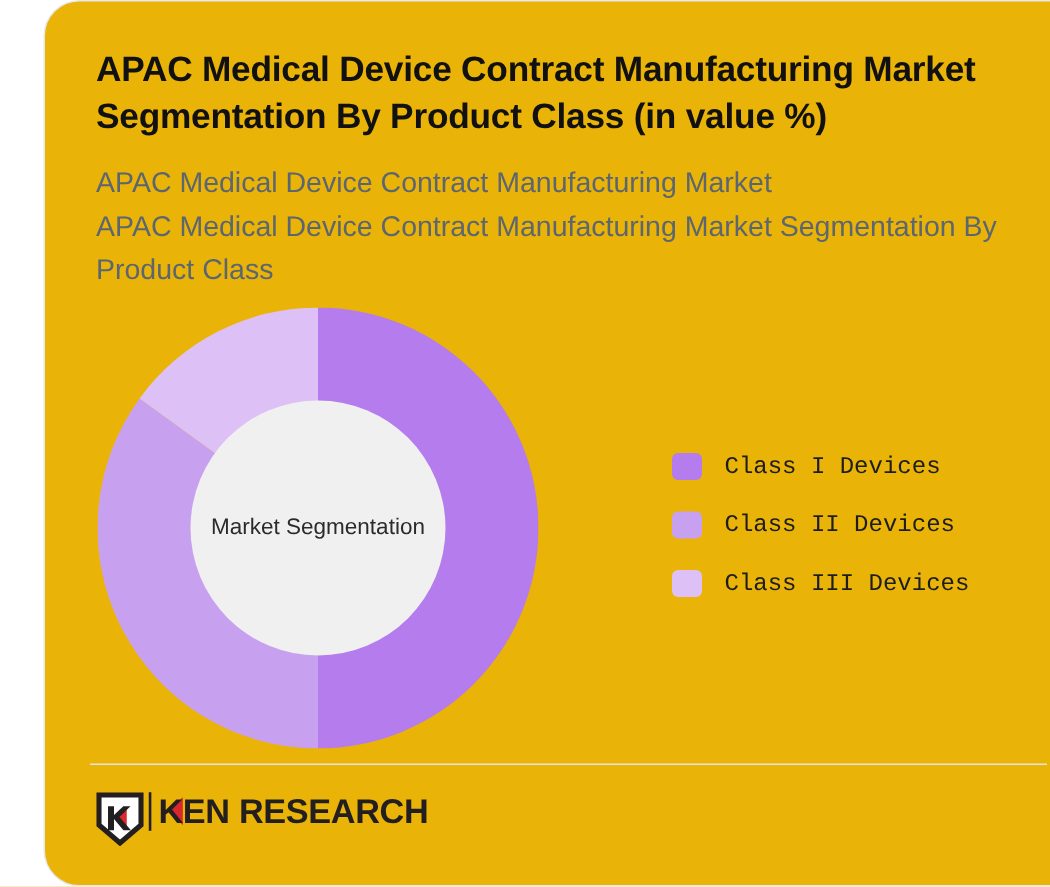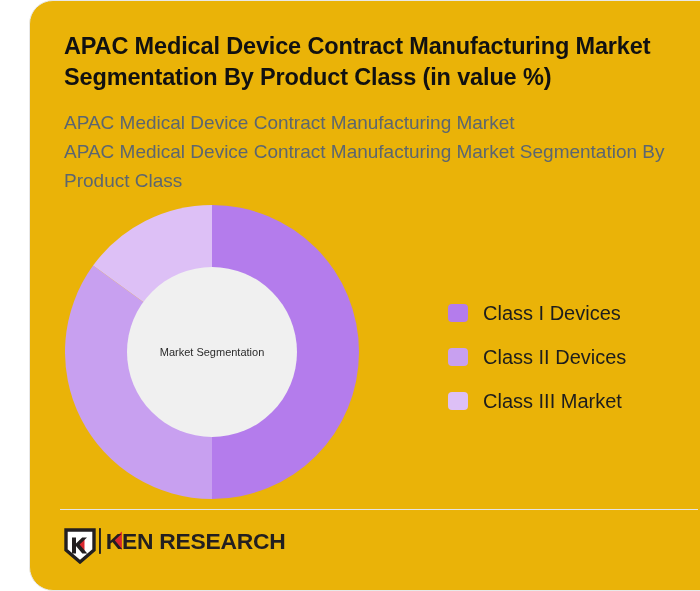--- a/index.html
+++ b/index.html
@@ -67,21 +67,21 @@
   }
   .donut-center-label {
     position: absolute;
     left: 0;
     top: 0;
     width: 294px;
     height: 294px;
     display: flex;
     align-items: center;
     justify-content: center;
-    font-size: 11px;
+    font-size: 15px;
     color: #2b2b2b;
     pointer-events: none;
   }
 
   
   .legend {
     position: absolute;
     left: 418px;
     top: 106px;
     display: flex;
@@ -93,23 +93,24 @@
     align-items: center;
   }
   .legend-swatch {
     width: 20px;
     height: 18px;
     border-radius: 4px;
     flex: 0 0 auto;
   }
   .legend-label {
     margin-left: 15px;
-    font-size: 20px;
+    font-size: 16px;
     color: #1d1d1d;
     white-space: nowrap;
+    font-family: Liberation Mono, monospace;
   }
 
   
   .divider {
     position: absolute;
     left: 30px;
     right: 30px;
     top: 508px;
     height: 1px;
     background: #e4e4e4;
@@ -171,21 +172,21 @@
       <div class="legend-item">
         <span class="legend-swatch" id="sw-0" style="background: rgb(180, 124, 236);"></span>
         <span class="legend-label">Class I Devices</span>
       </div>
       <div class="legend-item">
         <span class="legend-swatch" id="sw-1" style="background: rgb(200, 160, 240);"></span>
         <span class="legend-label">Class II Devices</span>
       </div>
       <div class="legend-item">
         <span class="legend-swatch" id="sw-2" style="background: rgb(221, 192, 246);"></span>
-        <span class="legend-label">Class III Market</span>
+        <span class="legend-label">Class III Devices</span>
       </div>
     </div>
 
   </div>
 
   <div class="divider"></div>
 
   <div class="footer">
 
     <div class="brand">

